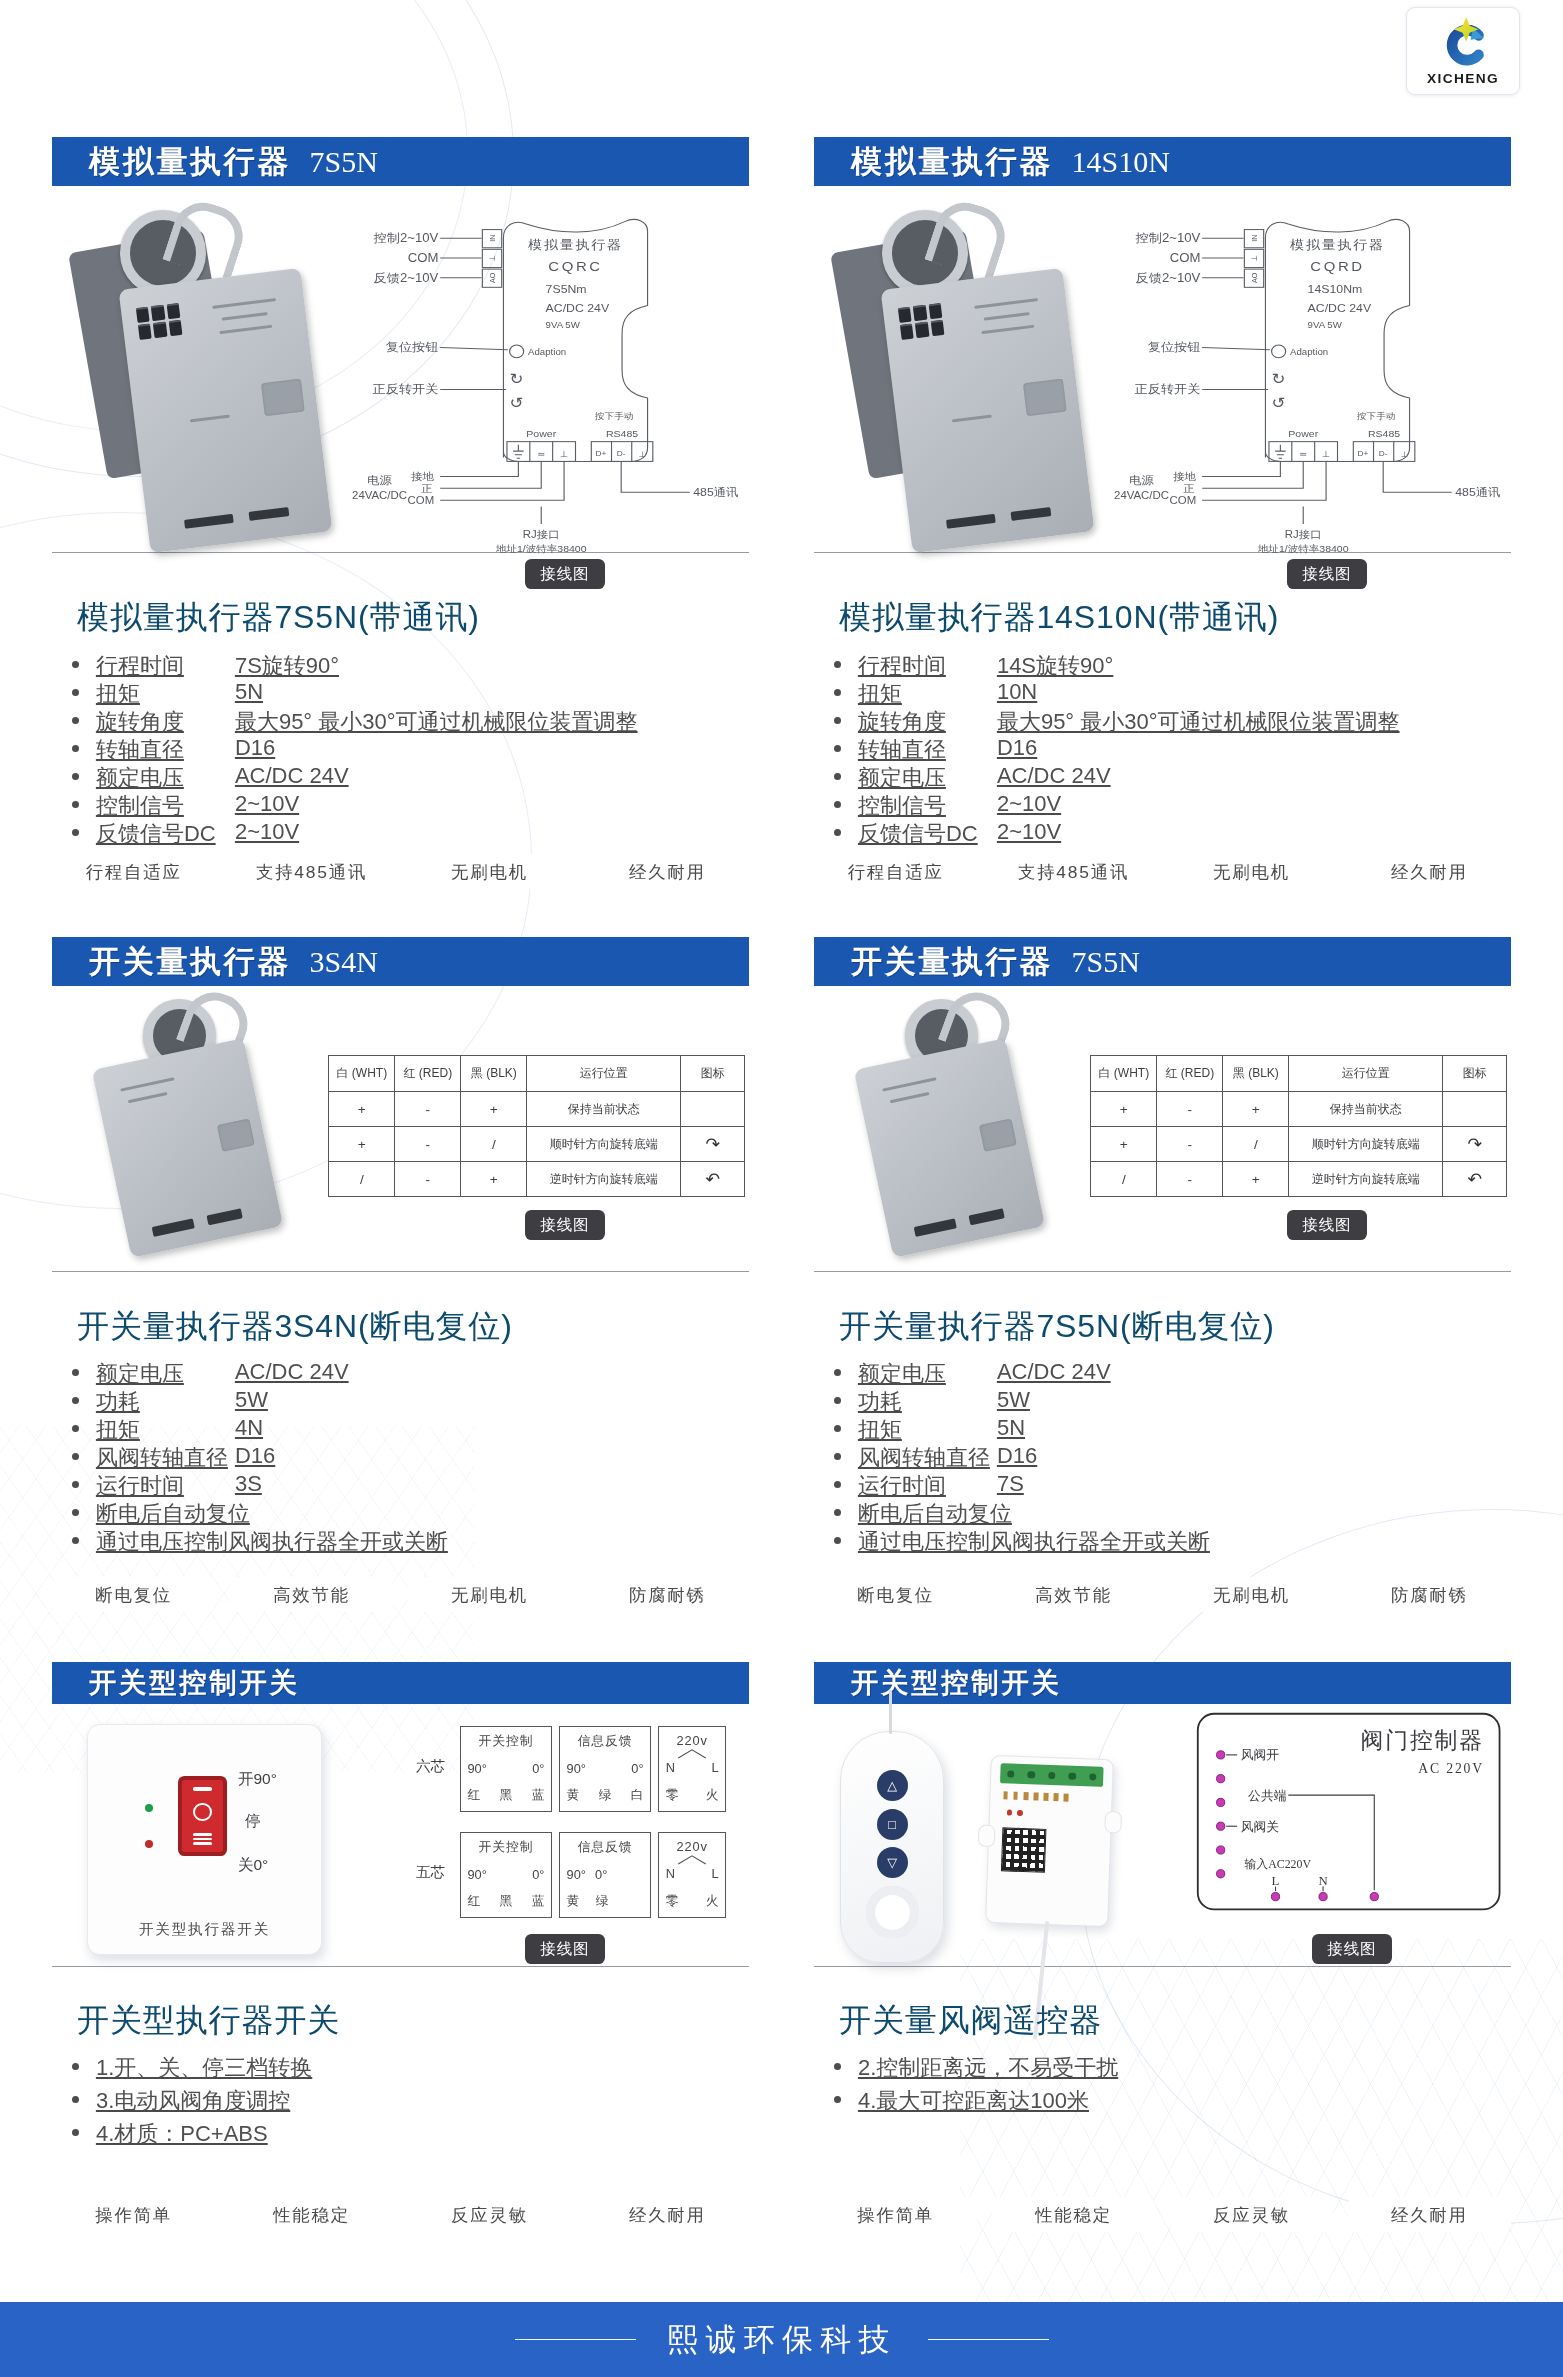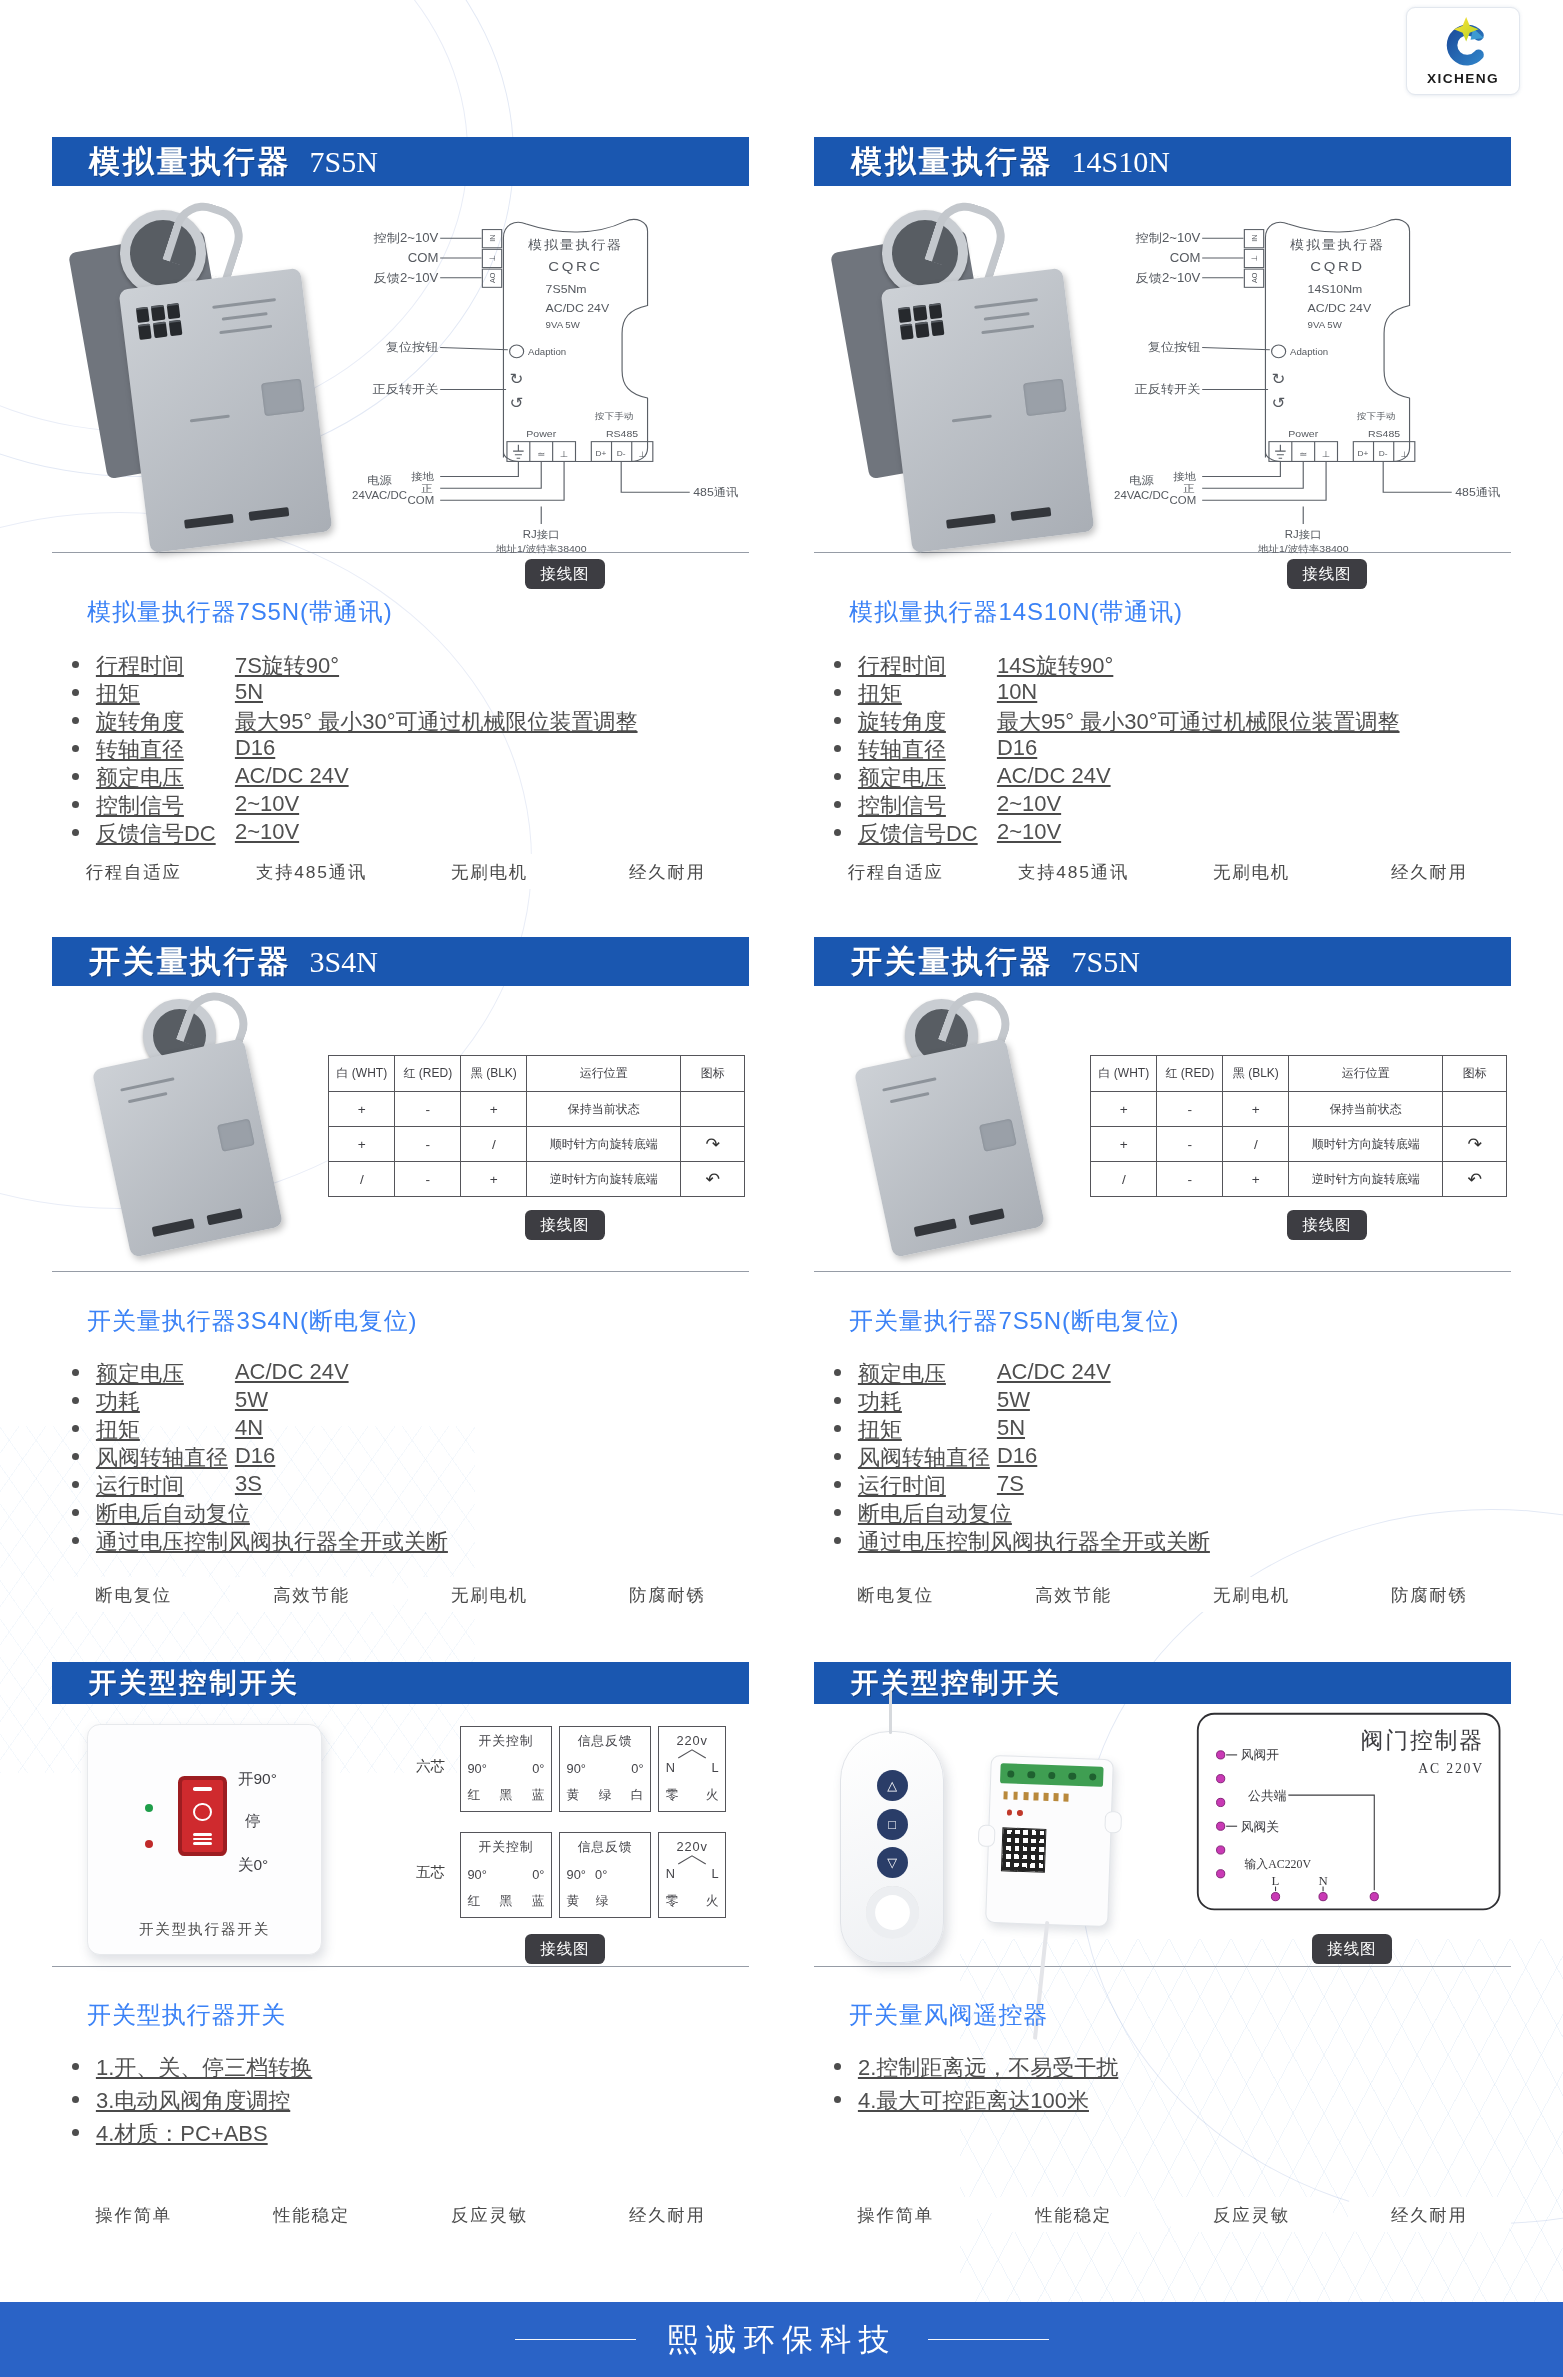--- a/index.html
+++ b/index.html
@@ -25,21 +25,21 @@
   .col.left{left:52px;} .col.right{left:814px;}
   .banner{height:49px;background:#1a57b0;color:#fff;display:flex;align-items:center;
           gap:18.3px;padding-left:37px;box-sizing:border-box;}
   .banner-cn{font-size:31px;font-weight:bold;letter-spacing:2.7px;
              text-shadow:0.9px 0.9px 0 rgba(0,0,0,.25);}
   .banner-model{font-size:30px;font-family:"Liberation Serif",serif;}
   .banner.slim{height:42px;}
   .content{position:relative;border-bottom:1.4px solid #969ca6;}
   .wbadge{position:absolute;background:#3d3d42;color:#fff;font-size:15.5px;
           padding:4.6px 15.5px;border-radius:6.4px;letter-spacing:0.9px;}
-  .spec-title{position:absolute;left:35px;font-size:24px;color:#3b82f6;letter-spacing:0.9px;}
+  .spec-title{position:absolute;left:25px;font-size:32px;color:#0c4a6e;letter-spacing:0.9px;}
   .specs{position:absolute;left:18.3px;right:0;text-decoration:underline;}
   .spec-row{display:flex;align-items:flex-start;height:28px;font-size:22px;color:#4f4f4f;}
   .spec-row .dot{width:7.3px;height:7.3px;border-radius:50%;background:#4d4d4d;
                  margin:10px 16.5px 0 1.8px;flex:0 0 auto;}
   .sp-l{min-width:139px;}
   .spec-row.tall{height:33px;}
   .features{position:absolute;left:0;right:0;display:flex;gap:14.6px;}
   .feat{flex:1;height:35px;border:1.8px solid #abccе8;border-color:#abcce8;border-radius:8.2px;
         background:#fff;display:flex;align-items:center;justify-content:center;
         font-size:17.4px;color:#4a4a4a;letter-spacing:1.8px;}

